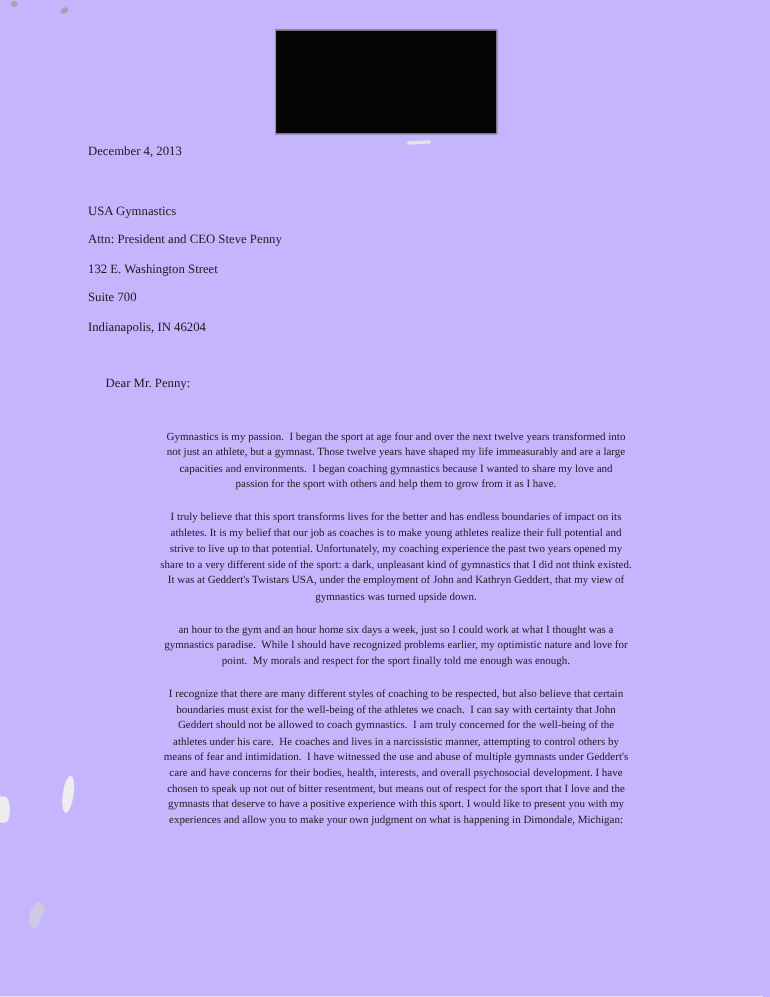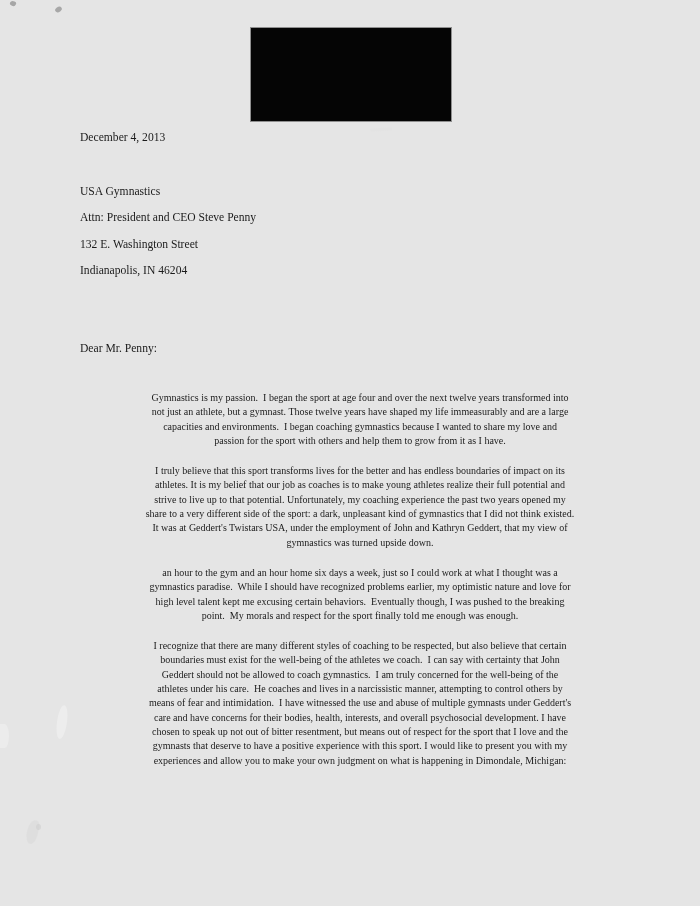--- a/index.html
+++ b/index.html
@@ -1,20 +1,20 @@
 <!DOCTYPE html>
 <html><head>
 <meta charset="utf-8">
 <style>
   html, body { margin: 0; padding: 0; background: #ffffff; }
   .page {
     position: relative;
     width: 700px;
     height: 906px;
-    background: #e5e5e5;
+    background: #c4b5fd;
     overflow: hidden;
     font-family: "Liberation Serif", serif;
     color: #1b1b1b;
   }
   .redaction {
     position: absolute;
     left: 250px;
     top: 27px;
     width: 200px;
     height: 93px;
@@ -30,21 +30,21 @@
   }
   .address {
     position: absolute;
     left: 80px;
     top: 186px;
     font-size: 11.6px;
   }
   .addr-line { height: 26.4px; line-height: 12px; white-space: pre; }
   .salutation {
     position: absolute;
-    left: 80px;
+    left: 96px;
     top: 342px;
     font-size: 11.6px;
     white-space: pre;
     text-align: center;
   }
   .letter-body {
     position: absolute;
     left: 80px;
     top: 391px;
     width: 560px;
@@ -97,20 +97,21 @@
   <span class="smudge-3b"></span>
 
   <div class="redaction"></div>
 
   <div class="date">December 4, 2013</div>
 
   <div class="address">
     <div class="addr-line">USA Gymnastics</div>
     <div class="addr-line">Attn: President and CEO Steve Penny</div>
     <div class="addr-line">132 E. Washington Street</div>
+    <div class="addr-line">Suite 700</div>
     <div class="addr-line">Indianapolis, IN 46204</div>
   </div>
 
   <div class="salutation">Dear Mr. Penny:</div>
 
   <div class="letter-body">
 
     <div class="para">
       <div class="line">Gymnastics is my passion.  I began the sport at age four and over the next twelve years transformed into</div>
       <div class="line">not just an athlete, but a gymnast. Those twelve years have shaped my life immeasurably and are a large</div>
@@ -123,21 +124,20 @@
       <div class="line">athletes. It is my belief that our job as coaches is to make young athletes realize their full potential and</div>
       <div class="line">strive to live up to that potential. Unfortunately, my coaching experience the past two years opened my</div>
       <div class="line">share to a very different side of the sport: a dark, unpleasant kind of gymnastics that I did not think existed.</div>
       <div class="line">It was at Geddert's Twistars USA, under the employment of John and Kathryn Geddert, that my view of</div>
       <div class="line">gymnastics was turned upside down.</div>
     </div>
 
     <div class="para">
       <div class="line">an hour to the gym and an hour home six days a week, just so I could work at what I thought was a</div>
       <div class="line">gymnastics paradise.  While I should have recognized problems earlier, my optimistic nature and love for</div>
-      <div class="line">high level talent kept me excusing certain behaviors.  Eventually though, I was pushed to the breaking</div>
       <div class="line">point.  My morals and respect for the sport finally told me enough was enough.</div>
     </div>
 
     <div class="para">
       <div class="line">I recognize that there are many different styles of coaching to be respected, but also believe that certain</div>
       <div class="line">boundaries must exist for the well-being of the athletes we coach.  I can say with certainty that John</div>
       <div class="line">Geddert should not be allowed to coach gymnastics.  I am truly concerned for the well-being of the</div>
       <div class="line">athletes under his care.  He coaches and lives in a narcissistic manner, attempting to control others by</div>
       <div class="line">means of fear and intimidation.  I have witnessed the use and abuse of multiple gymnasts under Geddert's</div>
       <div class="line">care and have concerns for their bodies, health, interests, and overall psychosocial development. I have</div>

